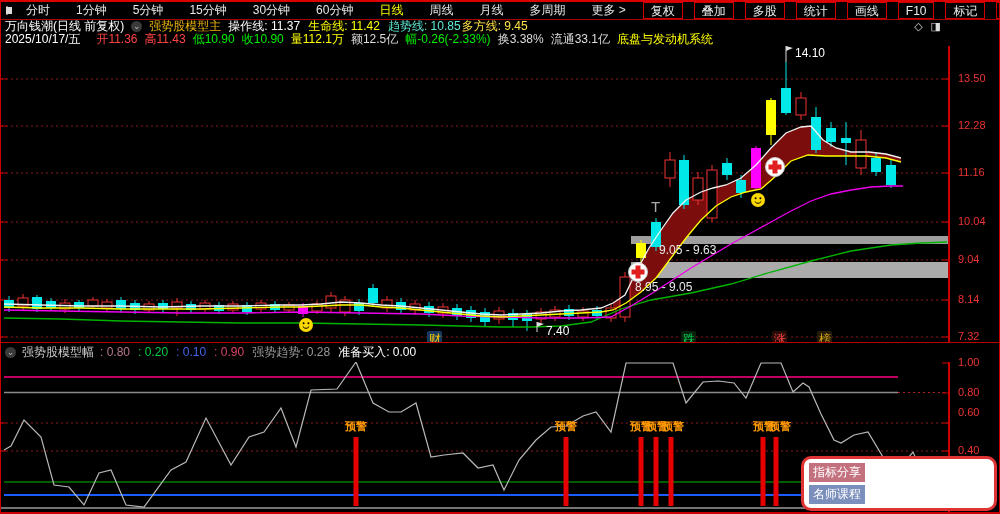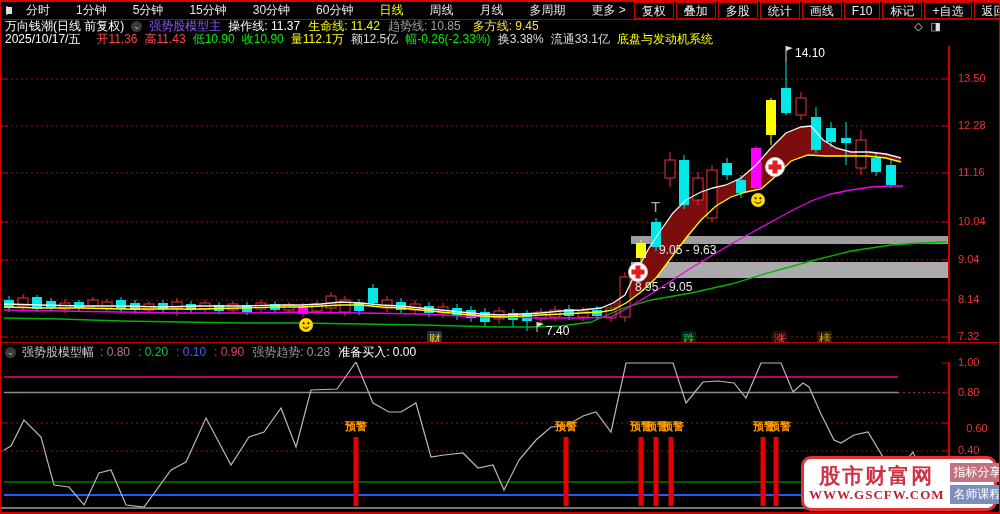--- a/index.html
+++ b/index.html
@@ -9,21 +9,21 @@
   
   .topbar{position:absolute;left:0;top:0;width:1000px;height:20px;background:#000;
           border-top:2px solid #d00;border-bottom:1px solid #a00;display:flex;align-items:center;font-size:12px;}
   .winicon{display:inline-block;width:12px;height:9px;border:1px solid #ddd;border-radius:2px;margin:0 6px 0 5px;position:relative;}
   .winicon::before{content:"";position:absolute;left:0;top:0;width:5px;height:100%;background:#ddd;}
   .tb-sep{width:1px;height:16px;background:#a00;margin-right:6px;}
   .menu{display:flex;gap:14px;}
   .menu span{color:#e8e8e8;padding:0 6px;cursor:default;white-space:nowrap;}
   .menu span.active{color:#ffff00;}
   .tb-buttons{margin-left:auto;display:flex;margin-right:4px;}
-  .tb-buttons span{border:1px solid #c00;color:#eee;padding:0 7px;height:17px;line-height:16px;margin-left:2px;white-space:nowrap;}
+  .tb-buttons span{border:1px solid #c00;color:#eee;padding:0 7px;height:17px;line-height:16px;margin-left:11px;white-space:nowrap;}
   
   .inforow{position:absolute;left:0;width:948px;display:flex;align-items:center;gap:7px;
            font-size:12px;padding-left:4px;white-space:nowrap;overflow:hidden;}
   .r1{top:20px;height:13px;}
   .r2{top:33px;height:13px;gap:16px;}
   .cicon{display:inline-block;width:11px;height:11px;border-radius:50%;background:#3a3a3a;color:#bbb;
          font-size:9px;line-height:10px;text-align:center;}
   .r1-icons{margin-left:auto;color:#ddd;font-size:11px;display:flex;gap:8px;padding-right:8px;}
   
   .chart-wrap{position:absolute;left:0;width:1000px;background:#000;}
@@ -79,22 +79,22 @@
         <span>F10</span>
         <span>标记</span>
         <span>+自选</span>
         <span>返回</span>
       </div>
   </div>
 
   <div class="inforow r1">
     <span style="color:#fff">万向钱潮(日线 前复权)</span>
     <span class="cicon">⌄</span>
-    <span style="color:#8b5cf6">强势股模型主</span>
-    <span id="params"><span style="color: rgb(255, 255, 255); margin-right: 8px; text-align: center;">操作线: 11.37</span><span style="color: rgb(255, 255, 0); margin-right: 8px;">生命线: 11.42</span><span style="color: #a3a3a3; margin-right: 12px;">趋势线: 10.85</span><span style="color: #fde047; margin-right: 0;">多方线: 9.45</span></span>
+    <span style="color:#eab308">强势股模型主</span>
+    <span id="params"><span style="color: rgb(255, 255, 255); margin-right: 8px; text-align: center;">操作线: 11.37</span><span style="color: rgb(255, 255, 0); margin-right: 8px;">生命线: 11.42</span><span style="color: #5eead4; margin-right: 1px;">趋势线: 10.85</span><span style="color: #fde047; margin-right: 0;">多方线: 9.45</span></span>
     <span class="r1-icons">
       <span>◇</span>
       <span>◨</span>
     </span>
   </div>
 
   <div class="inforow r2">
     <span style="color:#fff">2025/10/17/五</span>
     <span id="quote"><span style="color: rgb(255, 68, 68); margin-right: 7px;">开11.36</span><span style="color: rgb(255, 68, 68); margin-right: 7px;">高11.43</span><span style="color: rgb(0, 238, 0); margin-right: 7px;">低10.90</span><span style="color: rgb(0, 238, 0); margin-right: 7px;">收10.90</span><span style="color: rgb(255, 255, 0); margin-right: 7px;">量112.1万</span><span style="color: rgb(221, 221, 221); margin-right: 7px;">额12.5亿</span><span style="color: rgb(0, 238, 0); margin-right: 7px;">幅-0.26(-2.33%)</span><span style="color: rgb(221, 221, 221); margin-right: 7px;">换3.38%</span><span style="color: rgb(221, 221, 221); margin-right: 7px;">流通33.1亿</span><span style="color: rgb(255, 255, 0); margin-right: 7px;">底盘与发动机系统</span></span>
   </div>
@@ -335,30 +335,26 @@
         <text x="779" y="430" fill="#ff9900" font-size="11" font-weight="bold" text-anchor="middle">预警</text>
         <line x1="947.5" y1="362" x2="947.5" y2="513" stroke="#cc0000" stroke-width="1"></line>
         <line x1="941" y1="363" x2="947" y2="363" stroke="#cc0000" stroke-width="1"></line>
         <line x1="941" y1="393" x2="947" y2="393" stroke="#cc0000" stroke-width="1"></line>
         <line x1="941" y1="423" x2="947" y2="423" stroke="#cc0000" stroke-width="1"></line>
         <line x1="941" y1="451" x2="947" y2="451" stroke="#cc0000" stroke-width="1"></line>
       </svg>
     <div class="axis" id="subAxis">
         <div class="lbl" style="top: -6px;">1.00</div>
         <div class="lbl" style="top: 24px;">0.80</div>
-        <div class="lbl" style="top: 60px; text-align: center;">0.60</div>
+        <div class="lbl" style="top: 44px;">0.60</div>
         <div class="lbl" style="top: 82px;">0.40</div>
       </div>
   </div>
 
   <div class="watermark">
-    <div class="wm-left">
-      <div class="wm-title">股市财富网</div>
-      <div class="wm-url">WWW.GSCFW.COM</div>
-    </div>
     <div class="wm-tags">
       <span class="wm-tag1">指标分享</span>
       <span class="wm-tag2">名师课程</span>
     </div>
   </div>
 
   <div style="position:absolute;left:0;bottom:0;width:1000px;height:2px;background:#c00;"></div>
 </div>
 
 </body></html>

